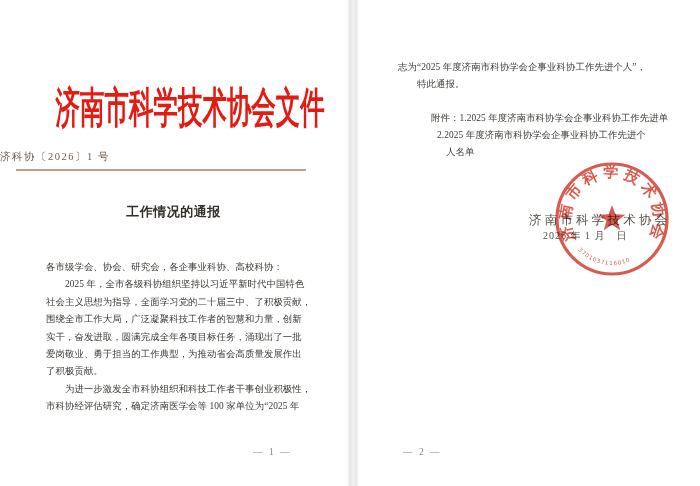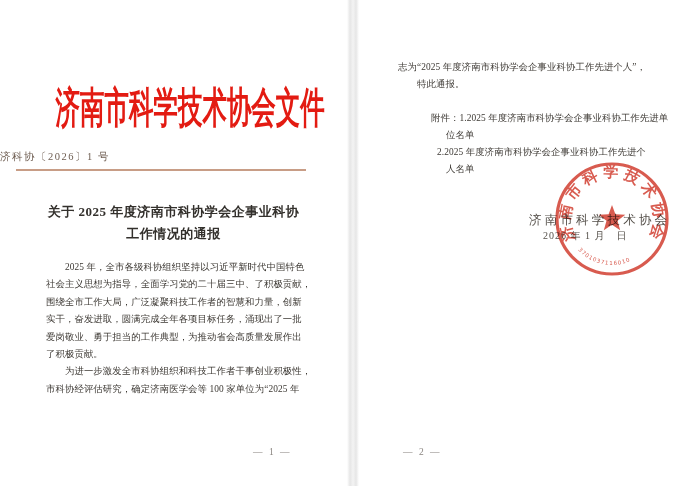--- a/index.html
+++ b/index.html
@@ -67,45 +67,44 @@
 </head>
 <body>
 
 <div class="canvas">
 
   <div class="page page-left">
     <div class="letterhead">济南市科学技术协会文件</div>
     <div class="doc-number">济科协〔2026〕1 号</div>
     <div class="red-rule"></div>
     <div class="doc-title">
-      <div>关于 2025 年度济南市科协学会企事业科协</div>
       <div>工作情况的通报</div>
     </div>
     <div class="body-block">
+      <div>各市级学会、协会、研究会，各企事业科协、高校科协：</div>
       <div>　　2025 年，全市各级科协组织坚持以习近平新时代中国特色</div>
       <div>社会主义思想为指导，全面学习党的二十届三中、了积极贡献，</div>
       <div>围绕全市工作大局，广泛凝聚科技工作者的智慧和力量，创新</div>
       <div>实干，奋发进取，圆满完成全年各项目标任务，涌现出了一批</div>
       <div>爱岗敬业、勇于担当的工作典型，为推动省会高质量发展作出</div>
       <div>了积极贡献。</div>
       <div>　　为进一步激发全市科协组织和科技工作者干事创业积极性，</div>
       <div>市科协经评估研究，确定济南医学会等 100 家单位为“2025 年</div>
     </div>
     <div class="page-num page-num-1">— 1 —</div>
   </div>
 
   <div class="gutter"></div>
 
   <div class="page page-right"></div>
 
   <div class="rbody">
     <div>志为“2025 年度济南市科协学会企事业科协工作先进个人”，</div>
     <div class="ind-2">特此通报。</div>
     <div class="attach-head">附件：1.2025 年度济南市科协学会企事业科协工作先进单</div>
-    <div class="attach-cont">位名单</div>
     <div class="attach-item2">2.2025 年度济南市科协学会企事业科协工作先进个</div>
     <div class="attach-cont">人名单</div>
   </div>
 
   <div class="signer">济南市科学技术协会</div>
   <div class="sign-date">2026 年 1 月　日</div>
 
   <svg class="seal" viewBox="0 0 124 124" xmlns="http://www.w3.org/2000/svg">
     <circle cx="62" cy="62" r="55" fill="none" stroke-width="3.2" stroke="#d4493c"></circle>
     <polygon points="62,48 65.4,57.3 75.3,57.7 67.5,63.8 70.2,73.3 62,67.8 53.8,73.3 56.5,63.8 48.7,57.7 58.6,57.3" fill="#d4493c"></polygon>

